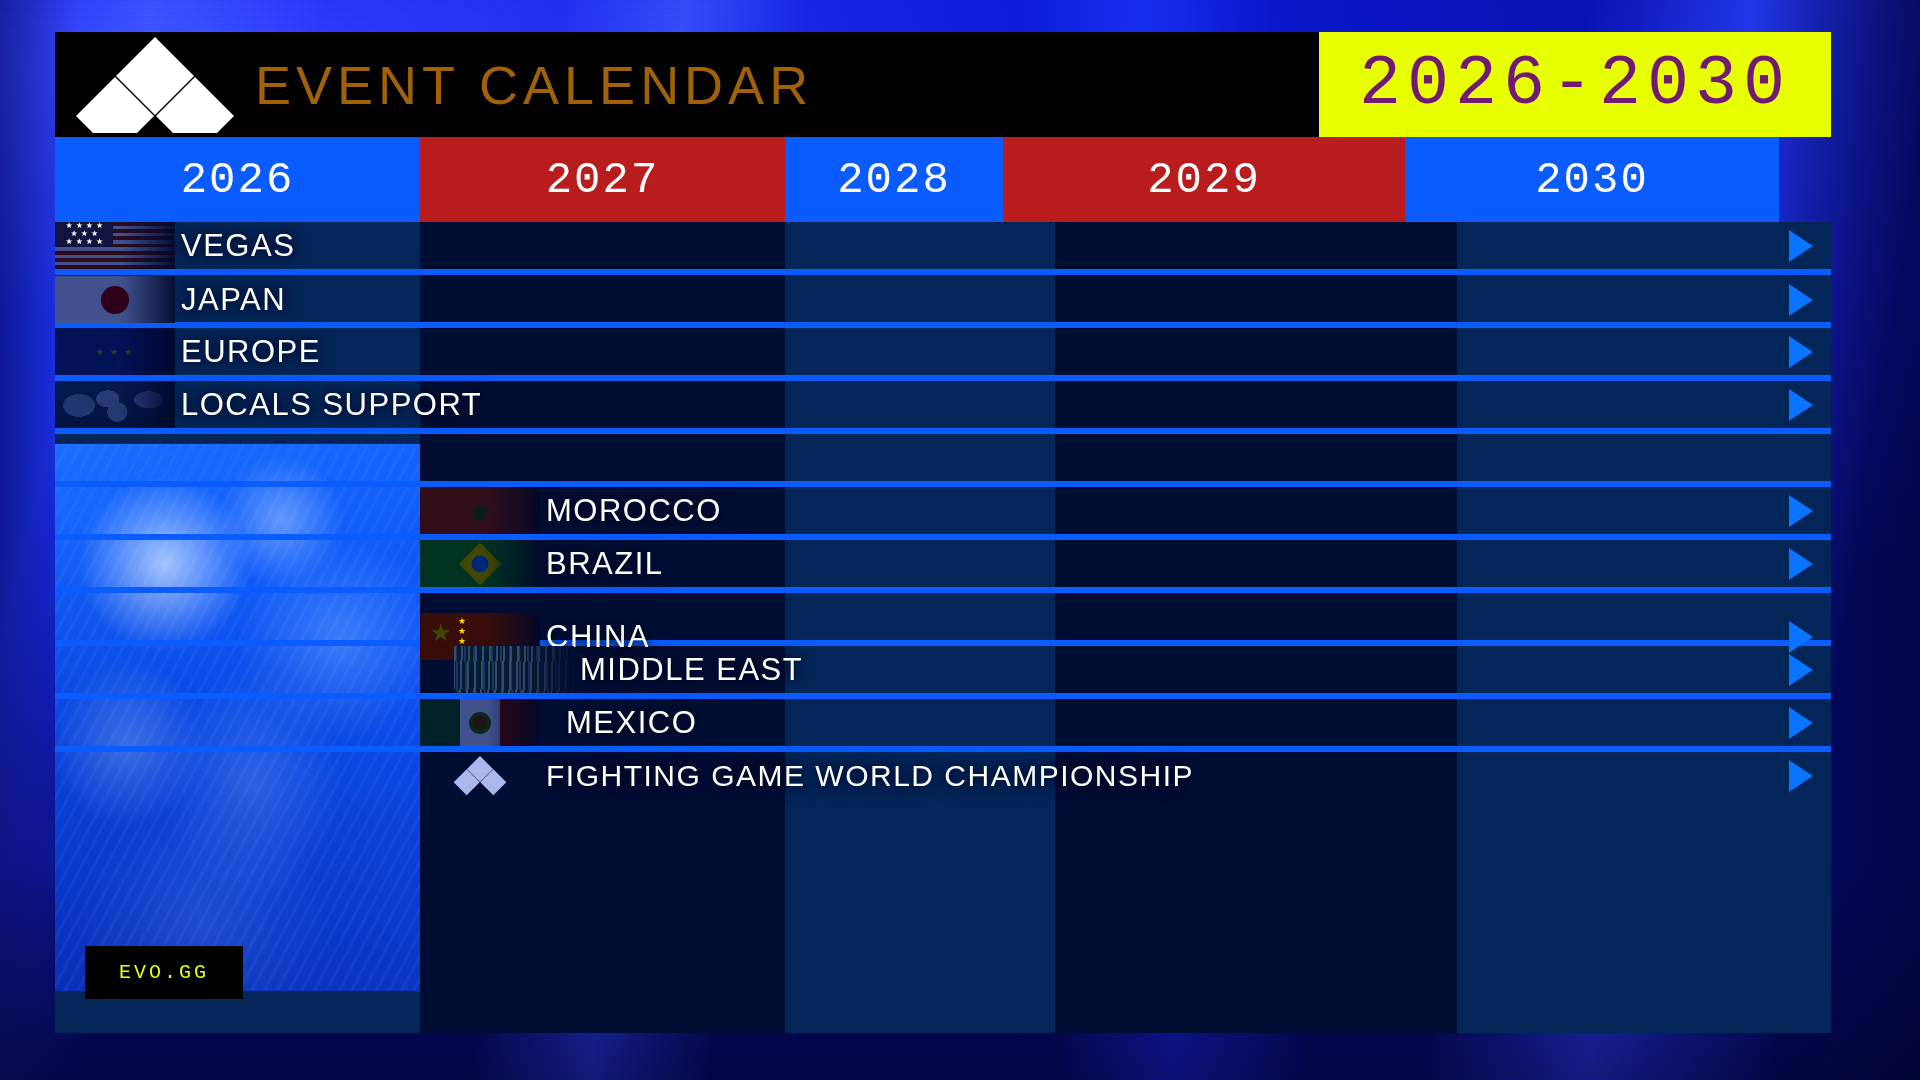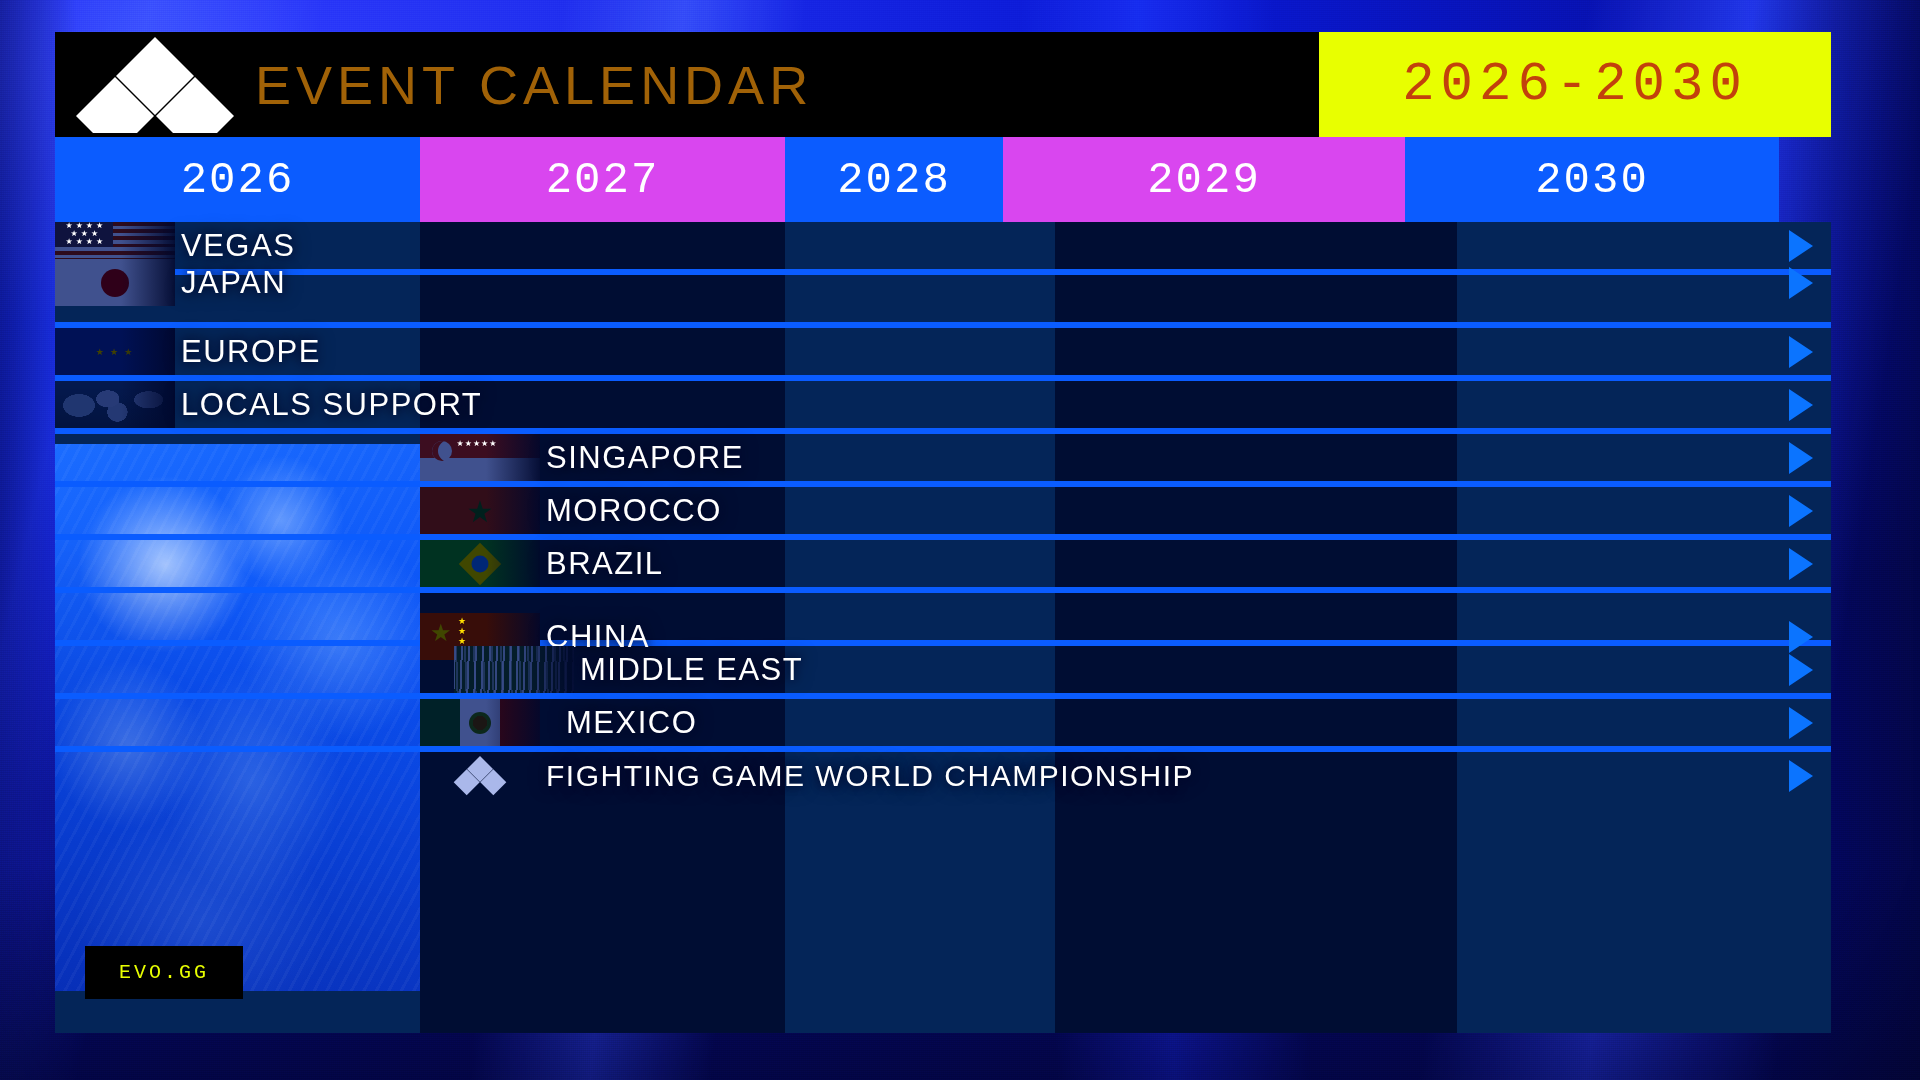--- a/index.html
+++ b/index.html
@@ -38,28 +38,28 @@
 
   
   #card{ position:absolute; left:55px; top:32px; width:1776px; height:1001px; }
 
   
   .header{ position:relative; height:105px; display:flex; }
   .header-black{ background:#000; flex:1 1 auto; display:flex; align-items:center; height:105px; }
   .logo-wrap{ width:200px; height:105px; display:flex; align-items:center; justify-content:center; flex:0 0 200px; }
   .title{ color:#a16207; font-size:54px; letter-spacing:5px; font-weight:400; white-space:nowrap; line-height:1; }
   .year-badge{ flex:0 0 512px; background:#e8ff00; display:flex; align-items:center; justify-content:center; height:105px; }
-  .year-badge span{ color:#c2410c; font-size:54px; letter-spacing:6px; font-family:"Liberation Mono", monospace; font-weight:400; }
+  .year-badge span{ color:#701a75; font-size:70px; letter-spacing:6px; font-family:"Liberation Mono", monospace; font-weight:400; }
 
   
   .years{ display:flex; height:85px; }
   .ycell{ display:flex; align-items:center; justify-content:center; position:relative; }
   .ycell span{ color:#fff; font-size:44px; letter-spacing:2px; font-family:"Liberation Mono", monospace; }
   .ycell.light{ background:#0b5cff; }
-  .ycell.dark{ background:#d946ef; }
+  .ycell.dark{ background:#b91c1c; }
 
   
   .body{ position:relative; height:811px; }
   .colstripes{ position:absolute; inset:0; display:flex; }
   .colstripe{ height:100%; }
   .colstripe.light{ background:#042558; }
   .colstripe.dark{  background:#000d33; }
 
   
   .photo-2026{ position:absolute; left:0; top:222px; width:365px; bottom:42px; overflow:hidden;
@@ -208,21 +208,21 @@
             <div class="label-block" style="left: 0px;">
               <div class="flagimg f-us">
                 <div class="ov"></div>
                 <div class="ov2"></div>
               </div>
               <div class="rlabel">VEGAS</div>
             </div>
             <div class="play"></div>
           </div>
           <div class="rowline" style="top: 47px;"></div>
-          <div class="row" style="top: 37px; border-radius: 22px;">
+          <div class="row" style="top: 54px; border-radius: 22px;">
             <div class="label-block" style="left: 0px;">
               <div class="flagimg f-jp">
                 <div class="ov"></div>
                 <div class="ov2"></div>
               </div>
               <div class="rlabel">JAPAN</div>
             </div>
             <div class="play"></div>
           </div>
           <div class="rowline" style="top: 100px;"></div>
@@ -241,30 +241,20 @@
             <div class="label-block" style="left: 0px;">
               <div class="flagimg f-world">
                 <div class="ov"></div>
                 <div class="ov2"></div>
               </div>
               <div class="rlabel">LOCALS SUPPORT</div>
             </div>
             <div class="play"></div>
           </div>
           <div class="rowline" style="top: 206px;"></div>
-          <div class="row" style="top: 212px;">
-            <div class="label-block" style="left: 365px;">
-              <div class="flagimg f-sg">
-                <div class="ov"></div>
-                <div class="ov2"></div>
-              </div>
-              <div class="rlabel">SINGAPORE</div>
-            </div>
-            <div class="play"></div>
-          </div>
           <div class="rowline" style="top: 259px;"></div>
           <div class="row" style="top: 265px;">
             <div class="label-block" style="left: 365px;">
               <div class="flagimg f-ma">
                 <div class="ov"></div>
                 <div class="ov2"></div>
               </div>
               <div class="rlabel">MOROCCO</div>
             </div>
             <div class="play"></div>

